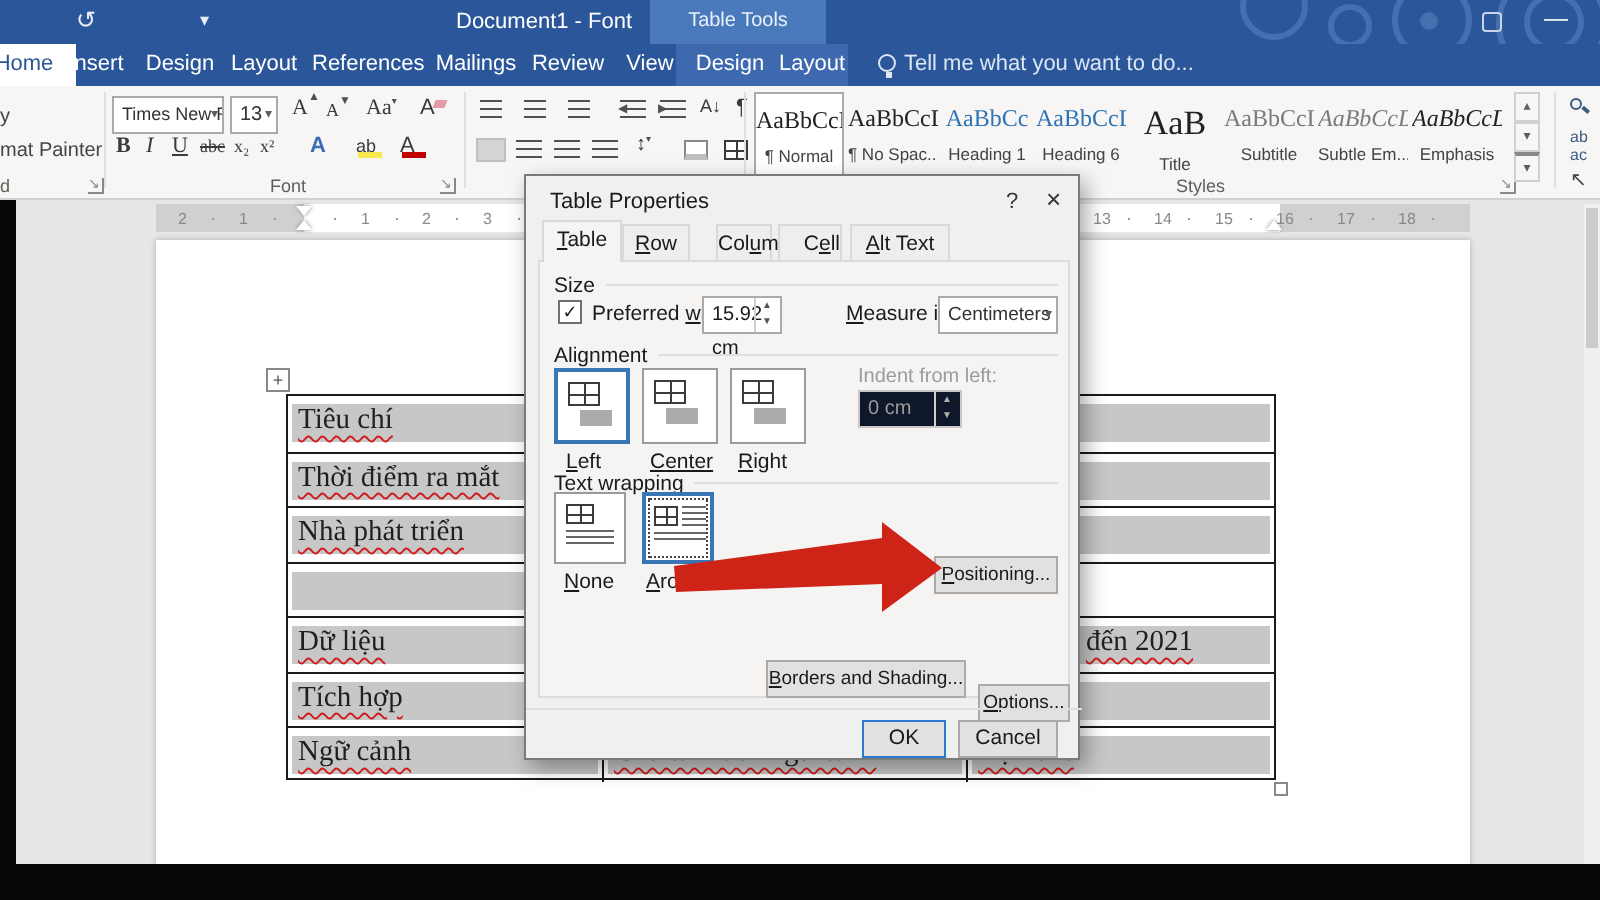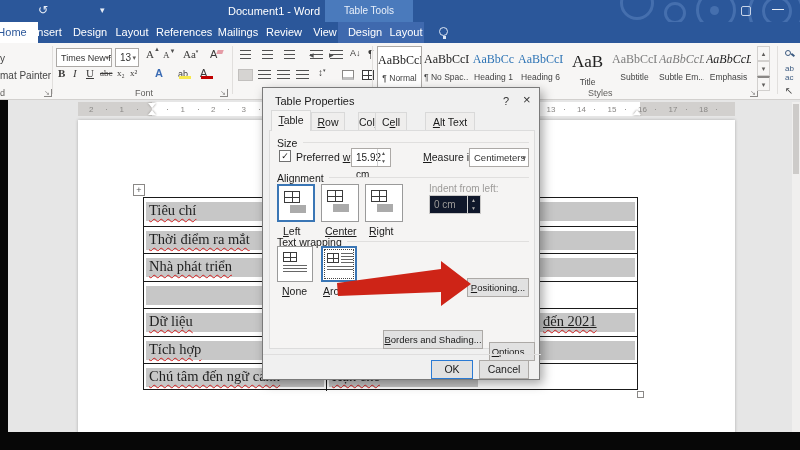--- a/index.html
+++ b/index.html
@@ -124,21 +124,21 @@
     <div class="ring" style="left:620px; top:-14px; width:34px; height:34px;"></div>
     <div class="ring" style="left:664px; top:2px;  width:22px; height:22px;"></div>
     <div class="ring" style="left:696px; top:-10px; width:40px; height:40px;"></div>
     <div class="dot" style="left:710px; top:6px;  width:9px;  height:9px;"></div>
     <div class="ring" style="left:748px; top:-16px; width:56px; height:56px;"></div>
     <div class="ring" style="left:762px; top:-4px; width:30px; height:30px;"></div>
 
     <span class="qat-icon" style="left:38px;">↺</span>
     <span class="qat-icon" style="left:100px; font-size:9px; top:5px;">▾</span>
 
-    <span class="doc-title" style="left:228px;">Document1 - Word</span>
+    <span class="doc-title" style="left:228px;">Document1 - Font</span>
     <div class="ctx-patch"></div>
     <span class="ctx-title" style="left:325px;">Table Tools</span>
 
     <div class="win-icon-box"></div>
     <span class="min-glyph">—</span>
   </div>
 
   <div class="tabrow">
     <div class="ctx-tab-patch"></div>
     <div id="rtabs">
@@ -147,20 +147,21 @@
         <div class="rtab" style="left: 70px; width: 40px;">Design</div>
         <div class="rtab" style="left: 112px; width: 40px;">Layout</div>
         <div class="rtab" style="left: 156px; width: 56px;">References</div>
         <div class="rtab" style="left: 216px; width: 44px;">Mailings</div>
         <div class="rtab" style="left: 263px; width: 42px;">Review</div>
         <div class="rtab" style="left: 308px; width: 34px;">View</div>
         <div class="rtab" style="left: 344px; width: 42px;">Design</div>
         <div class="rtab" style="left: 387px; width: 38px;">Layout</div>
       </div>
     <span class="bulb"></span>
+    <span class="tellme">Tell me what you want to do...</span>
   </div>
 
   <div class="ribbon">
 
     <span class="frag" style="left:0; top:10px;">y</span>
     <span class="frag" style="left:0; top:27px;">mat Painter</span>
     <span class="grp-label" style="left:0;">d</span>
     <span class="launcher" style="left:44px;">↘</span>
     <div class="vsep" style="left:52px;"></div>
 
@@ -354,57 +355,61 @@
       <div class="trow" style="top: 110px; height: 27.5px;">
         <div class="tcell" style="width: 157px;">
           <span class="band"></span>
           <span class="ctext"><span class="sp">Dữ liệu</span></span>
         </div>
         <div class="tcell" style="width: 182px;">
           <span class="band"></span>
         </div>
         <div class="tcell" style="width: 154px;">
           <span class="band"></span>
-          <span class="ctext" style="padding-left: 59px; text-decoration: underline;"><span class="sp">đến 2021</span></span>
+          <span class="ctext" style="padding-left: 59px;"><span class="sp">đến 2021</span></span>
         </div>
       </div>
       <div class="trow" style="top: 137.5px; height: 27.5px;">
         <div class="tcell" style="width: 157px;">
           <span class="band"></span>
           <span class="ctext"><span class="sp">Tích hợp</span></span>
         </div>
         <div class="tcell" style="width: 182px;">
           <span class="band"></span>
         </div>
         <div class="tcell" style="width: 154px;">
           <span class="band"></span>
         </div>
       </div>
       <div class="trow" style="top: 165px; height: 27.5px;">
+        <div class="tcell" style="width: 157px;">
+          <span class="band"></span>
+          <span class="ctext"><span class="sp">Ngữ cảnh</span></span>
+        </div>
         <div class="tcell" style="width: 182px;">
           <span class="band"></span>
           <span class="ctext"><span class="sp">Chú tâm đến ngữ cảnh</span></span>
         </div>
         <div class="tcell" style="width: 154px;">
           <span class="band"></span>
           <span class="ctext"><span class="sp">Hạn chế</span></span>
         </div>
       </div>
     </div>
   <div class="tbl-resize"></div>
 
   <div class="dialog">
     <span class="dlg-title">Table Properties</span>
     <span class="dlg-help">?</span>
     <span class="dlg-close">×</span>
     <div id="dlg-tabs">
         <div class="dtab sel" style="left: 8px; width: 40px;"><u>T</u>able</div>
         <div class="dtab" style="left: 48px; width: 34px;"><u>R</u>ow</div>
         <div class="dtab" style="left: 95px; width: 28px;">Col<u>u</u>mn</div>
-        <div class="dtab" style="left: 112px; width: 32px;">C<u>e</u>ll</div>
+        <div class="dtab" style="left: 126px; width: 32px; text-align: right;">C<u>e</u>ll</div>
         <div class="dtab" style="left: 162px; width: 50px;"><u>A</u>lt Text</div>
       </div>
     <div class="dpage"></div>
 
     <span class="glabel" style="left:14px; top:49px;">Size</span>
     <div class="gline" style="left:40px; top:54px; width:226px;"></div>
     <div class="checkbox" style="left:16px; top:62px;">✓</div>
     <span class="glabel" style="left:33px; top:63px;">Preferred <u>w</u>idth:</span>
     <div class="spin" style="left:88px; top:60px; width:40px;">
       <span>15.92 cm</span>

